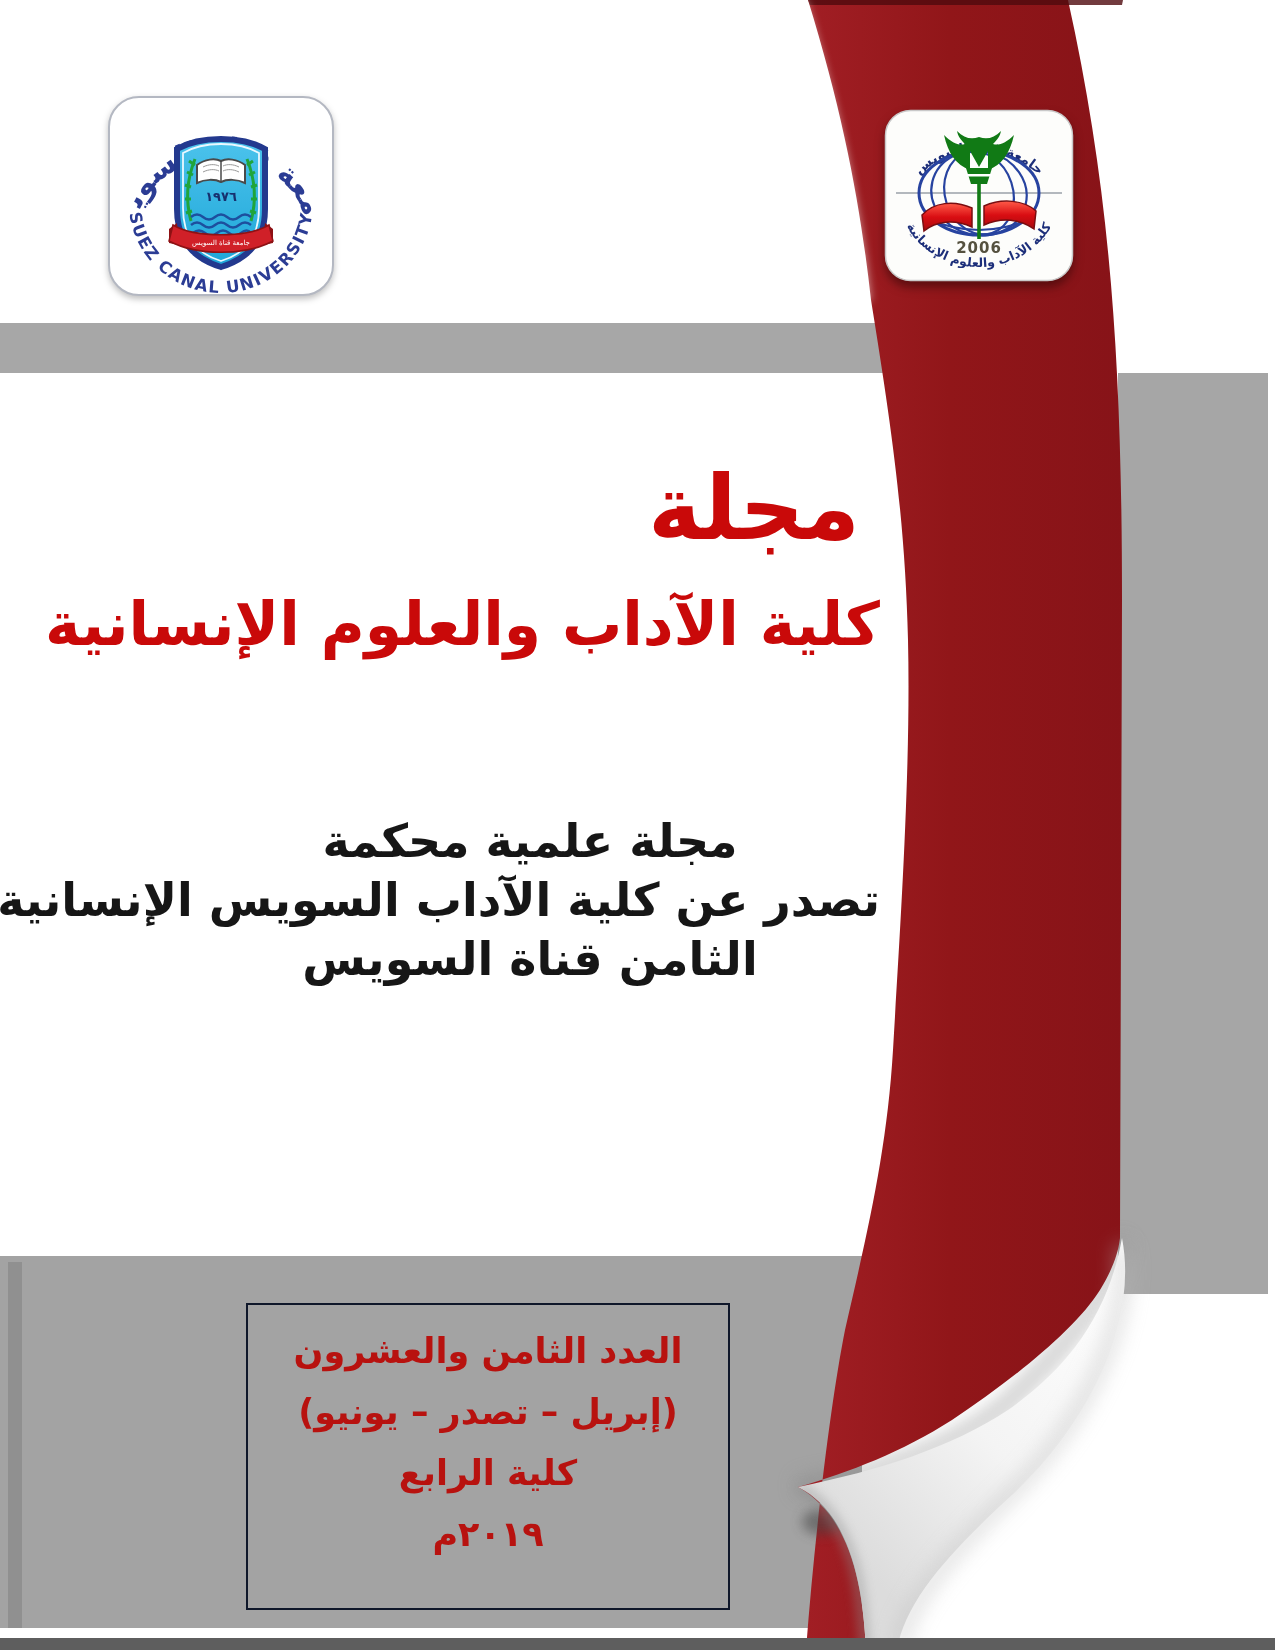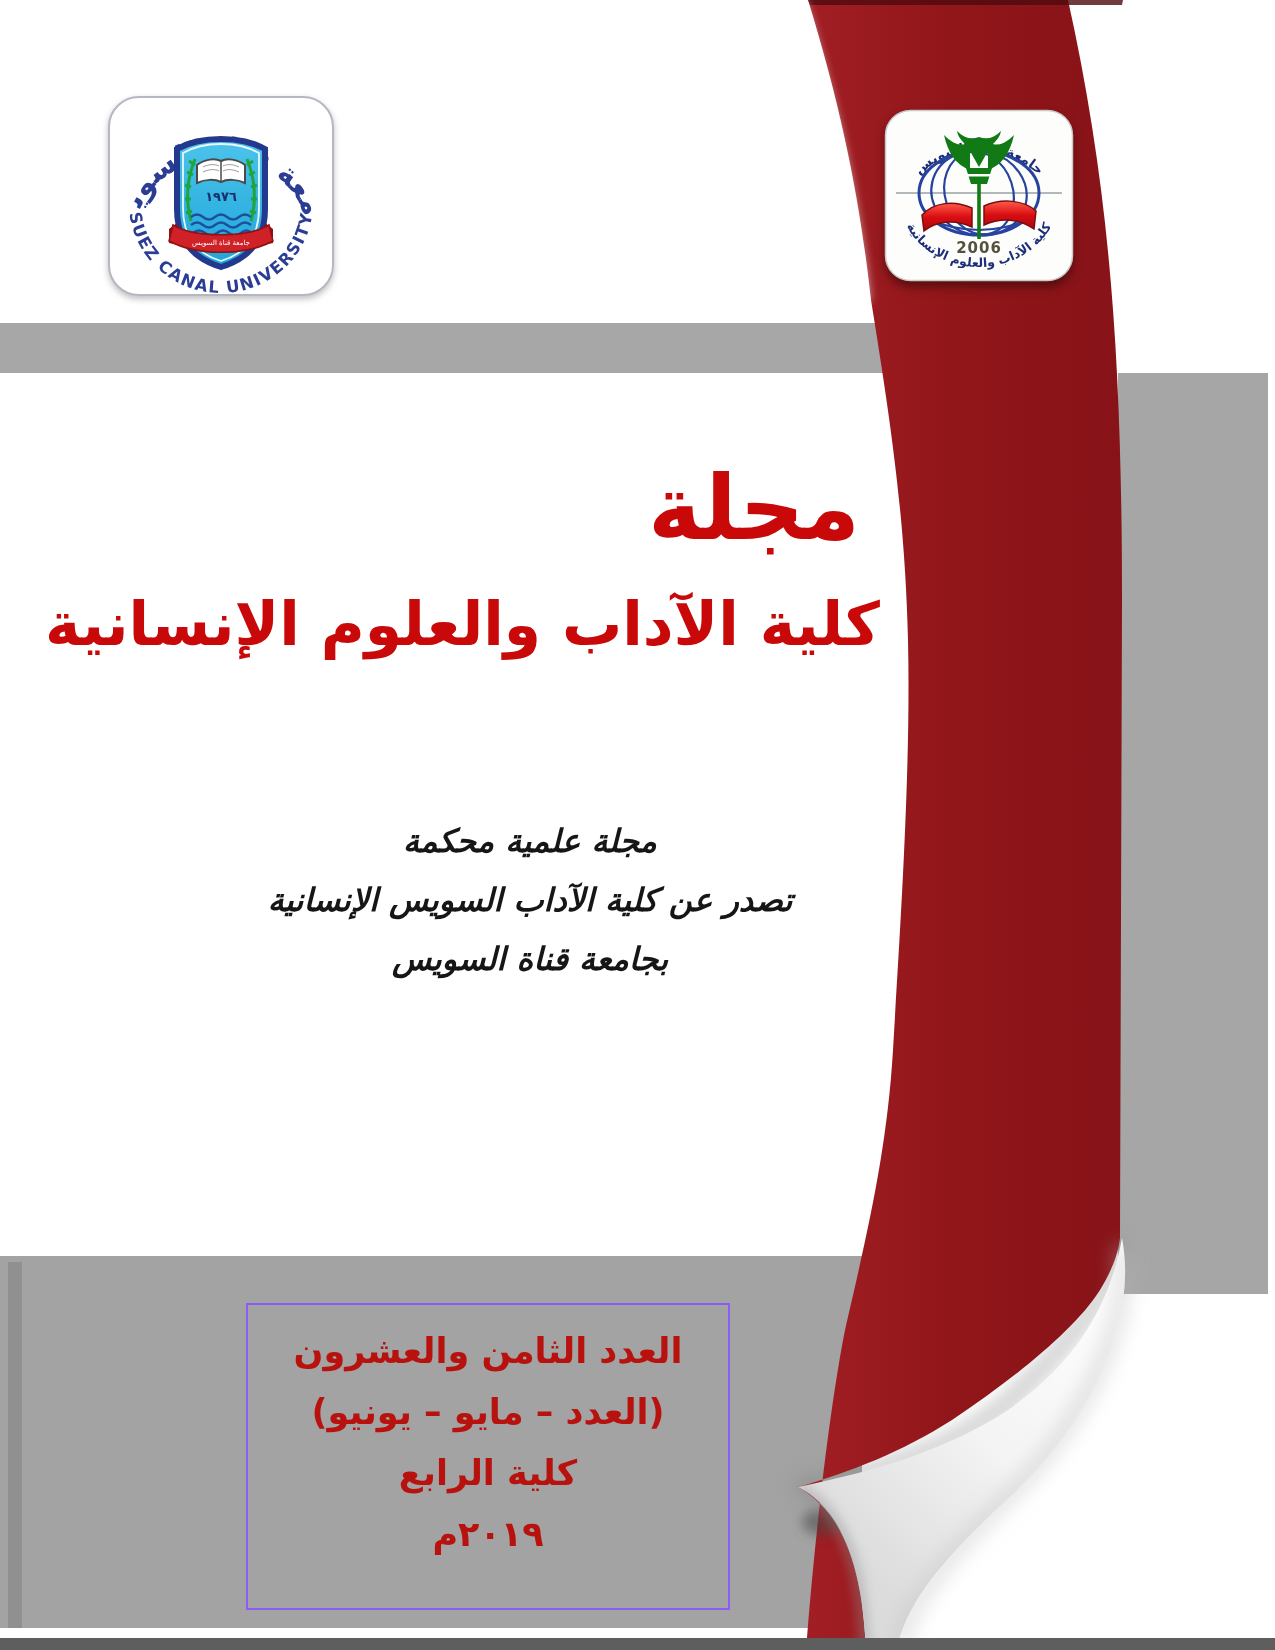--- a/index.html
+++ b/index.html
@@ -56,28 +56,28 @@
     font-size:90px;line-height:125px;font-weight:700;
     color:#c90909;transform:translateX(-20px);
   }
   .title-faculty{
     font-size:60px;line-height:108px;font-weight:700;
     color:#c90909;white-space:nowrap;
   }
   .desc-block{
     position:absolute;left:180px;top:812px;width:700px;
     text-align:center;z-index:4;direction:rtl;
-    color:#161616;font-weight:700;font-size:32px;line-height:59px;font-style:italic;
+    color:#161616;font-weight:700;font-size:46px;line-height:59px;
   }
   .desc-block div{white-space:nowrap;}
 
   
   .issue-box{
     position:absolute;left:246px;top:1303px;width:484px;height:307px;
-    border:2px solid #8b5cf6;box-sizing:border-box;
+    border:2px solid #0f172a;box-sizing:border-box;
     z-index:3;direction:rtl;text-align:center;
     padding-top:16px;
     color:#b8120f;font-weight:700;font-size:35px;line-height:61px;
   }
   .issue-box div{white-space:nowrap;}
 </style>
 </head>
 <body>
 
 <div class="page">
@@ -240,23 +240,23 @@
   </svg>
 
   <div class="title-block">
     <div class="title-word">مجلة</div>
     <div class="title-faculty">كلية الآداب والعلوم الإنسانية</div>
   </div>
 
   <div class="desc-block">
     <div>مجلة علمية محكمة</div>
     <div>تصدر عن كلية الآداب السويس الإنسانية</div>
-    <div>بجامعة قناة السويس</div>
+    <div>الثامن قناة السويس</div>
   </div>
 
   <div class="issue-box">
     <div>العدد الثامن والعشرون</div>
-    <div>(العدد – مايو – يونيو)</div>
+    <div>(إبريل – تصدر – يونيو)</div>
     <div>كلية الرابع</div>
     <div>٢٠١٩م</div>
   </div>
 
 </div>
 
 </body></html>

